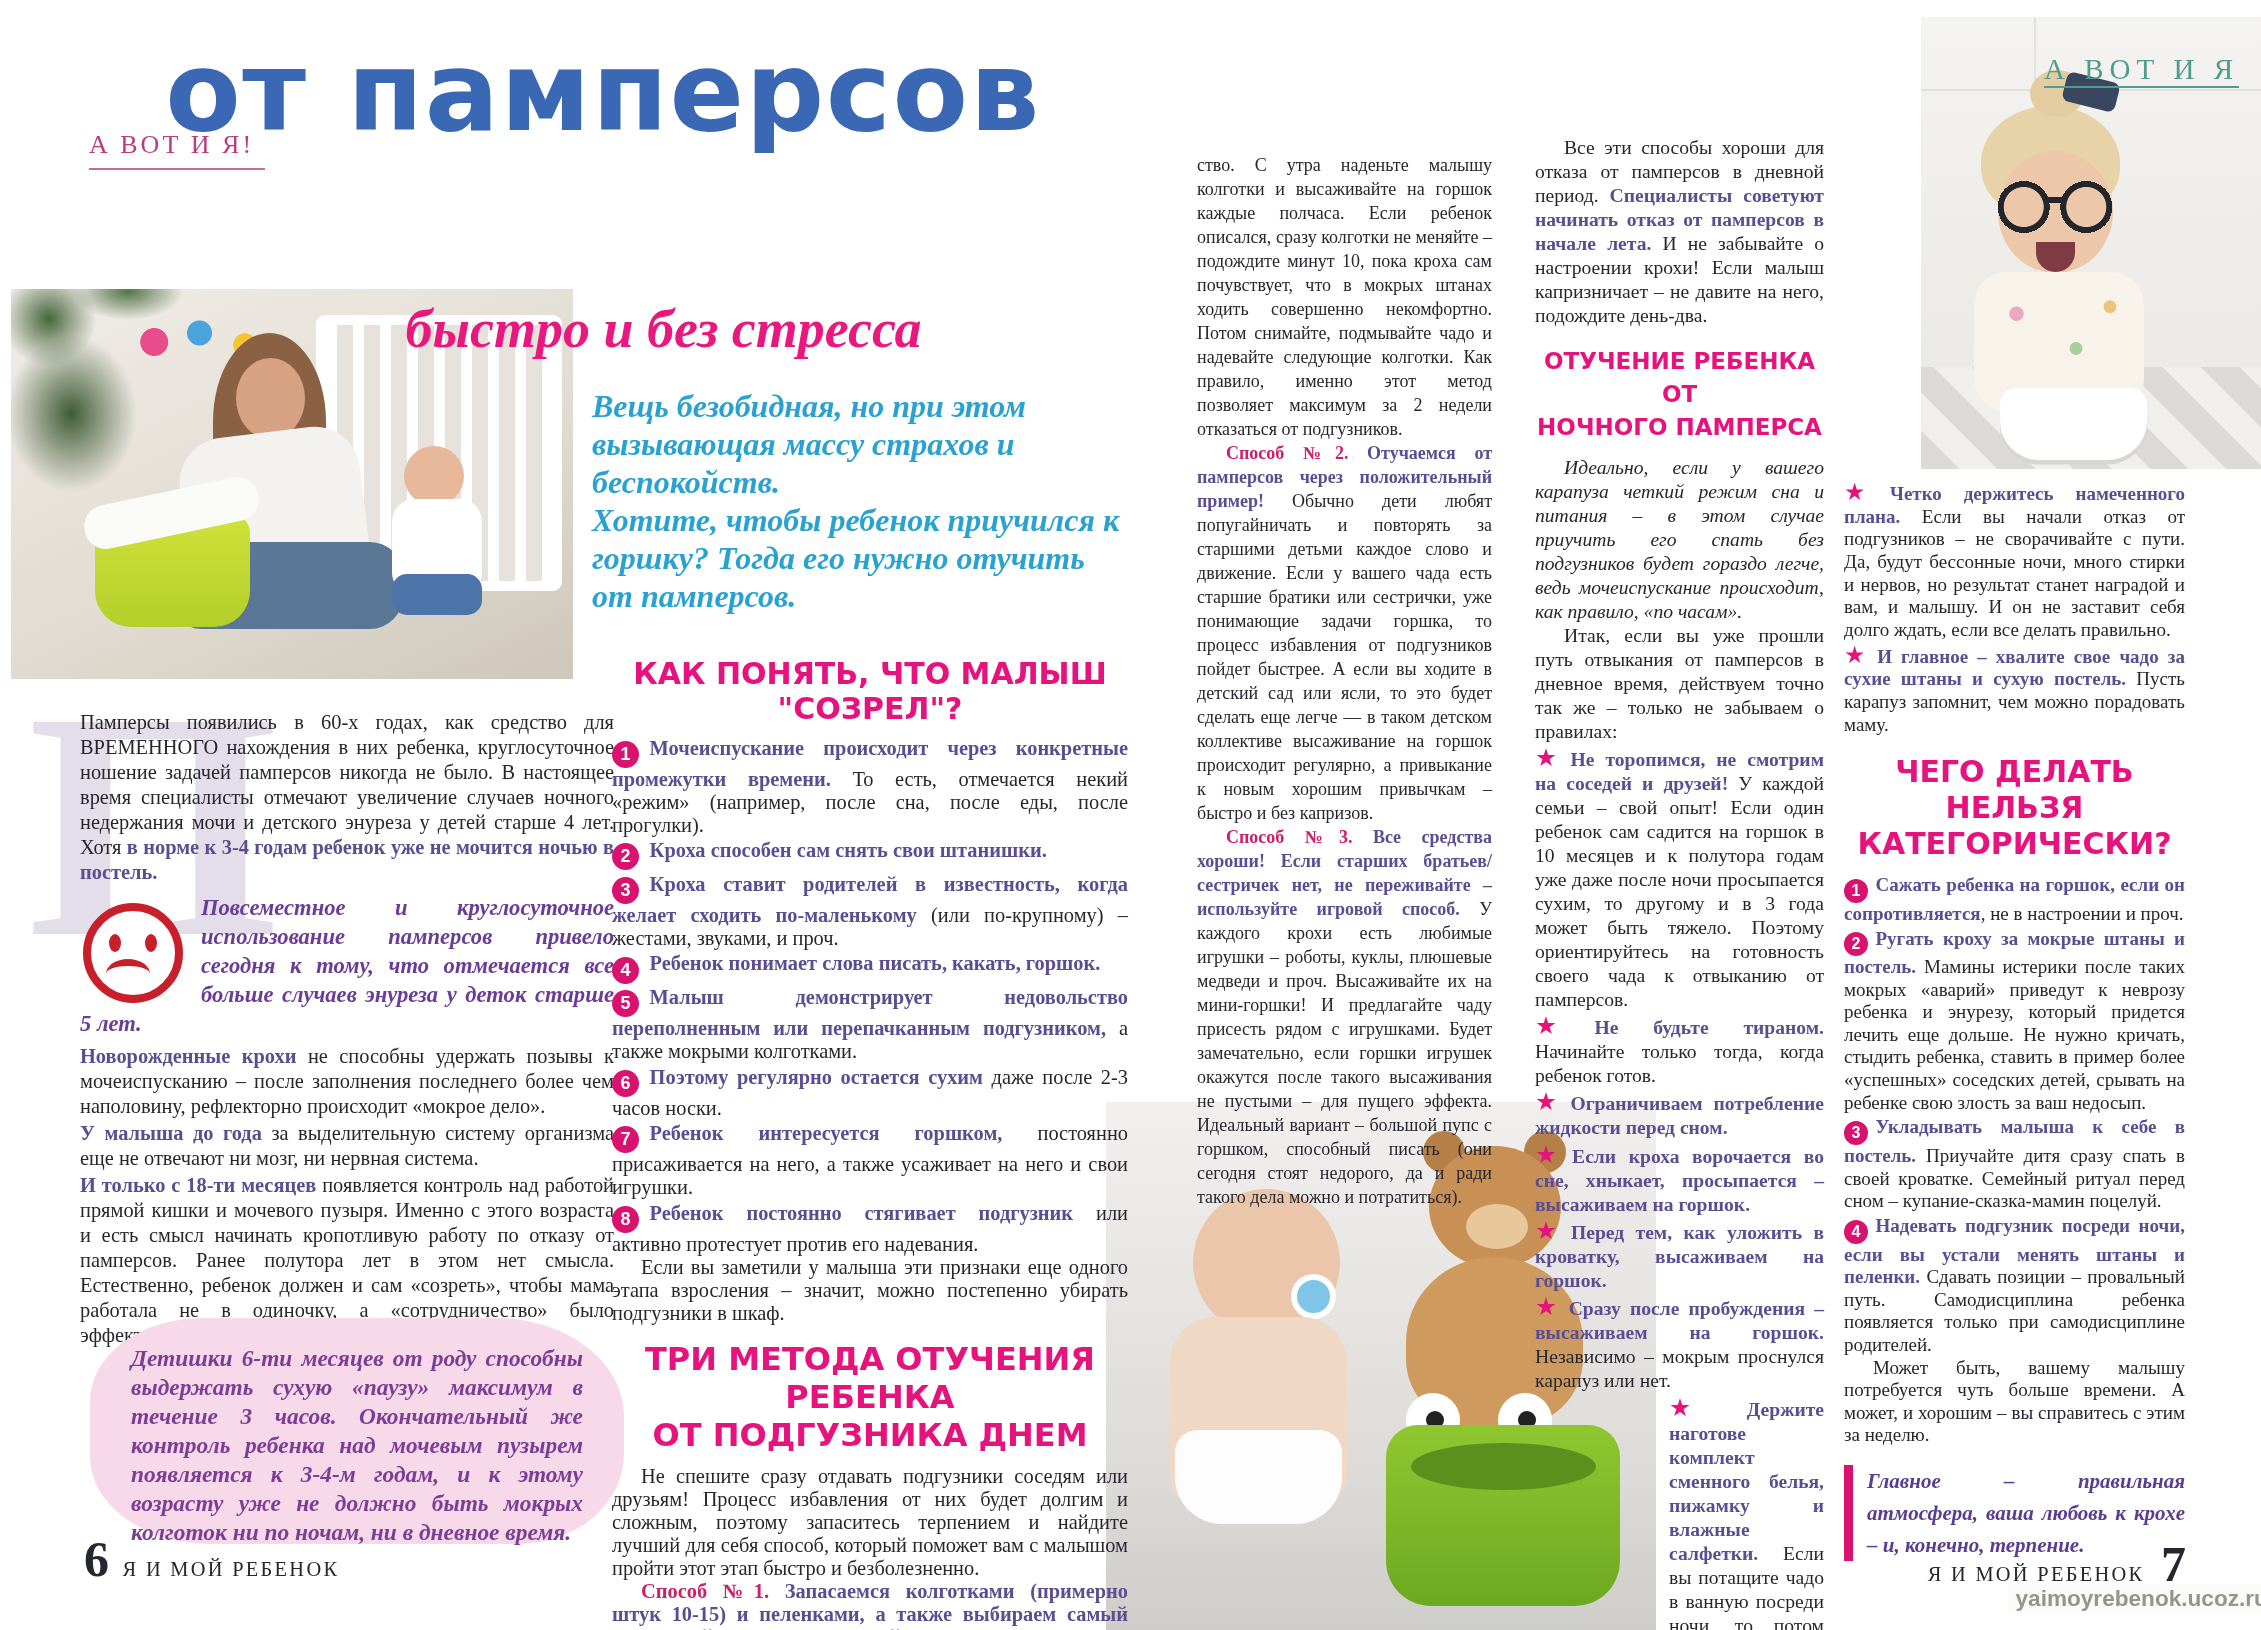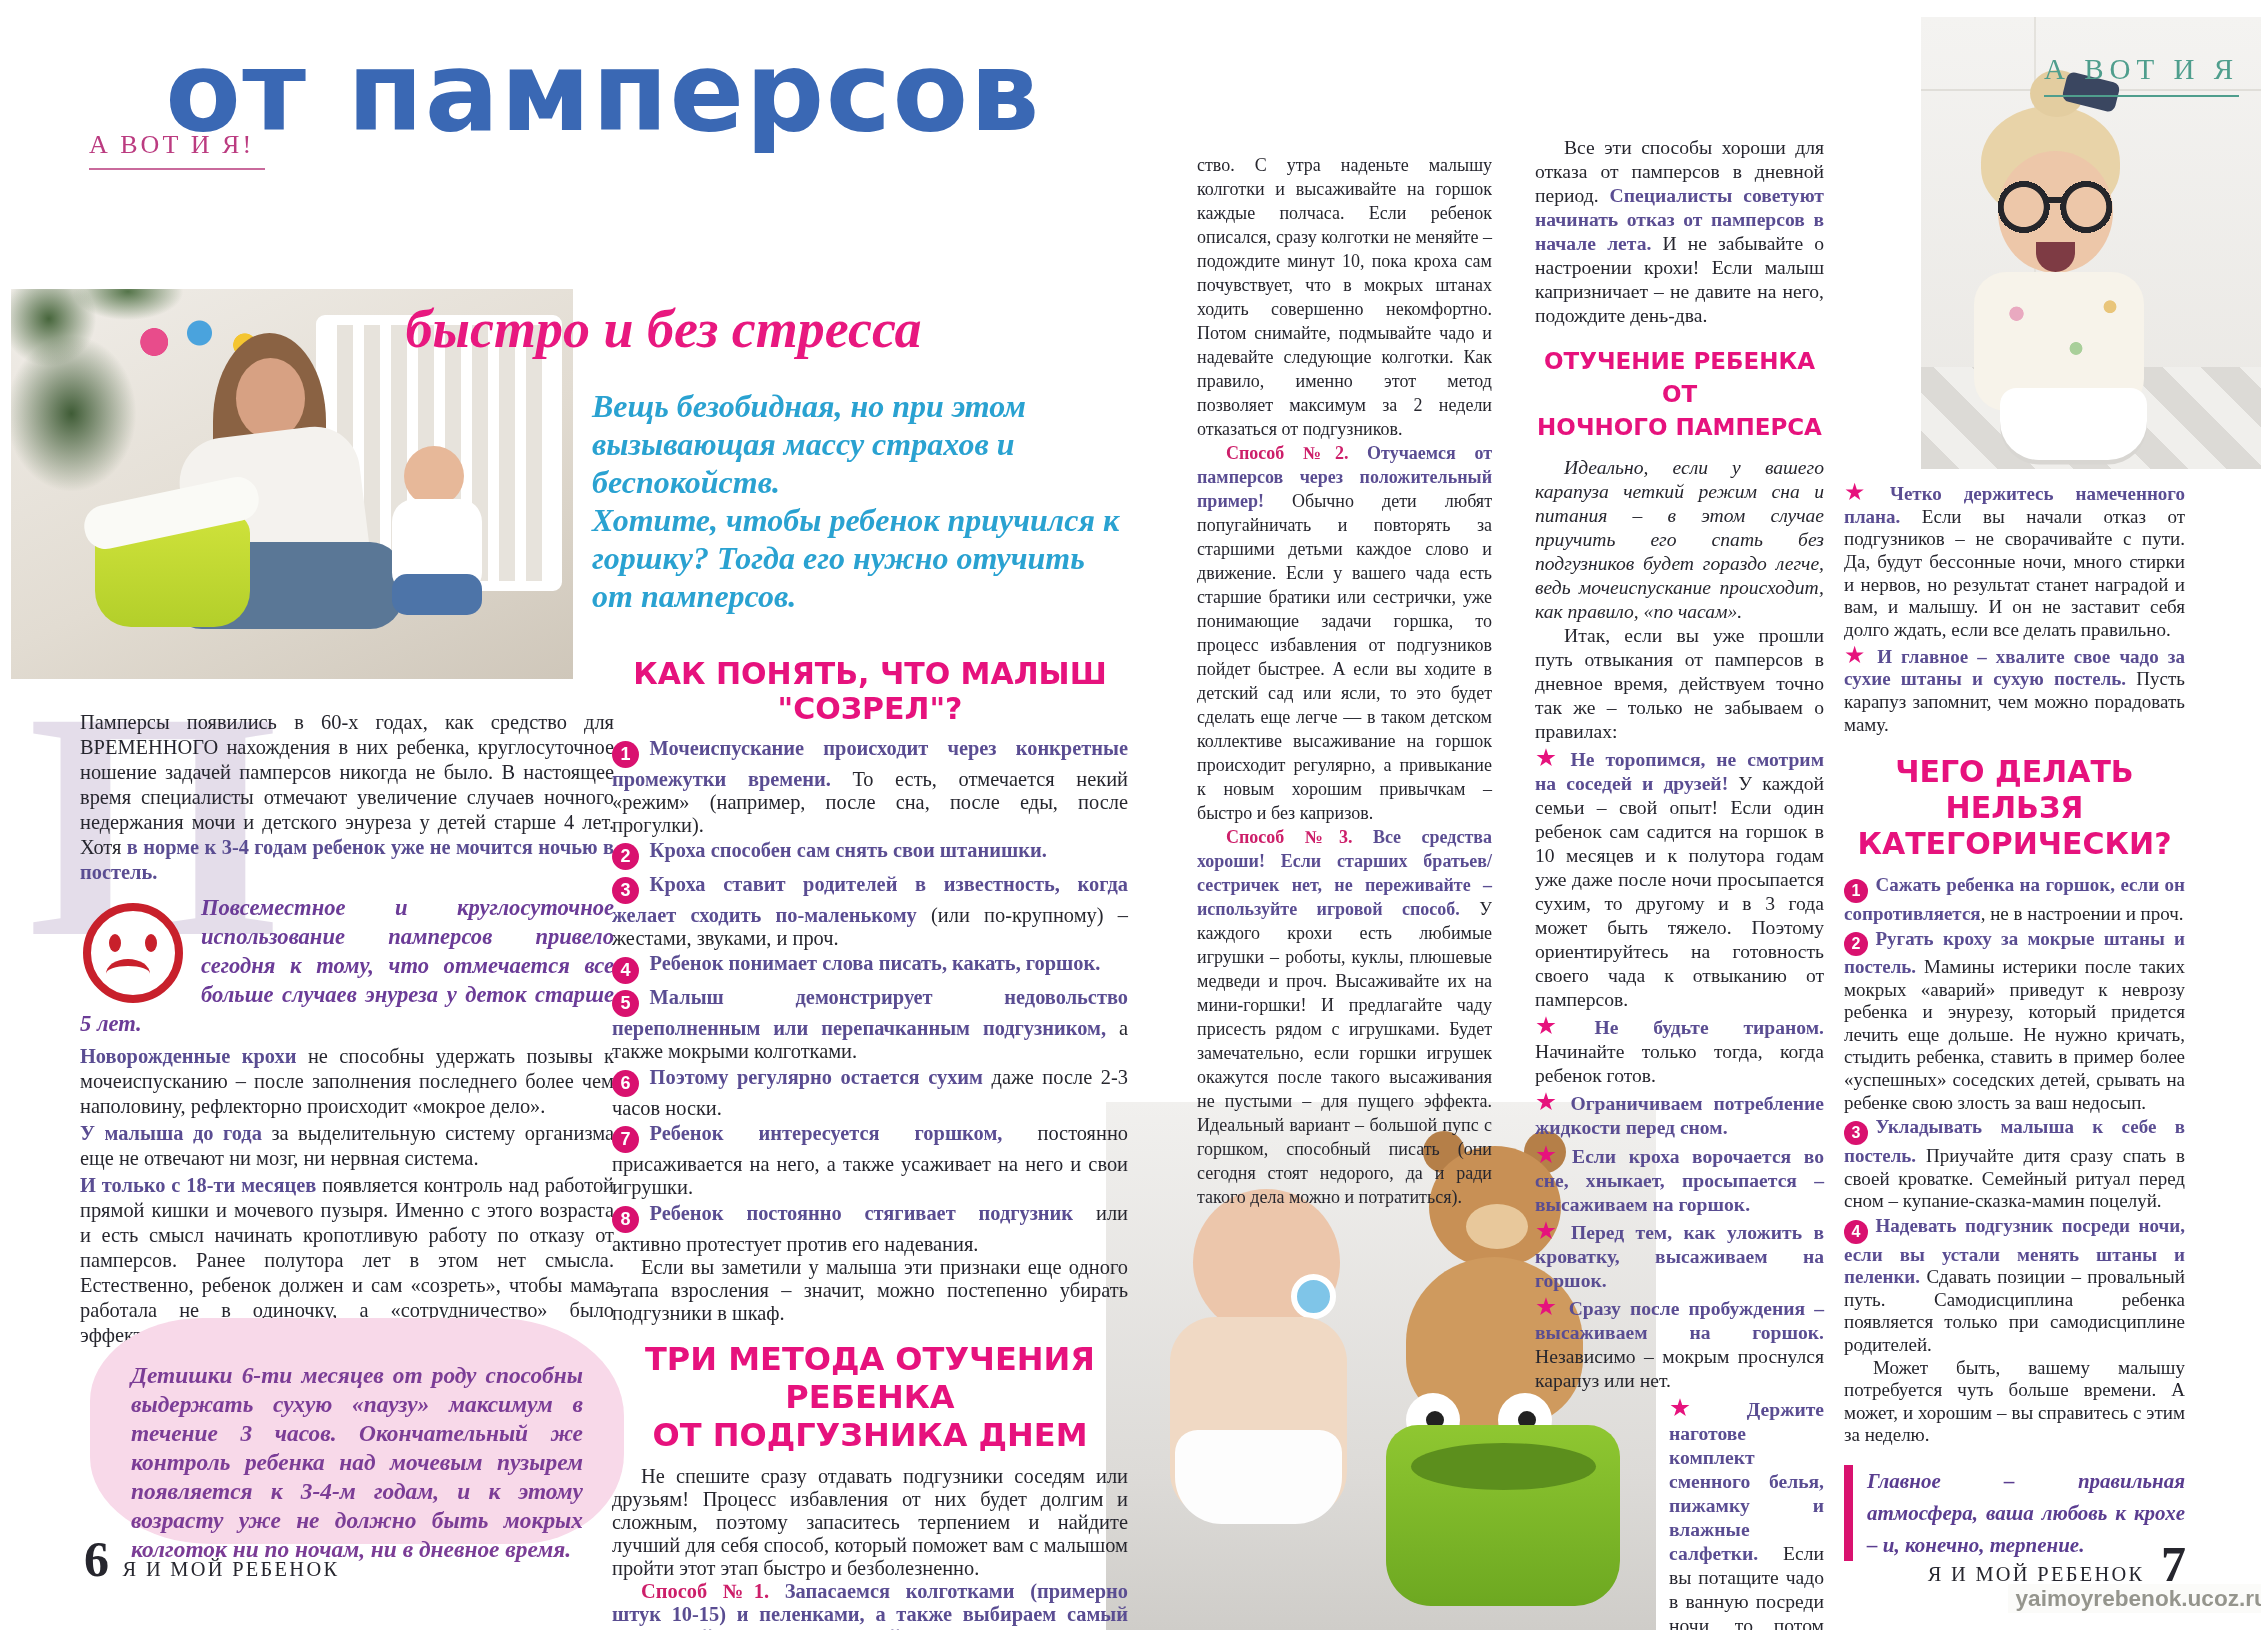--- a/index.html
+++ b/index.html
@@ -29,21 +29,21 @@
   .callout{margin:7.5px 0 6px 0;overflow:hidden;}
   .callout-text{color:#6b3c97;font-weight:bold;font-style:italic;font-size:22.6px;line-height:29px;text-align:justify;}
   .sadface{float:left;width:84px;height:84px;border:8.3px solid #c8202b;border-radius:50%;
            margin:10.6px 18px 4.5px 3px;position:relative;background:#fff;}
   .sf-eye{position:absolute;top:22.6px;width:12px;height:18px;background:#c8202b;border-radius:50%;}
   .sf-e1{left:18px;} .sf-e2{right:18px;}
   .sf-mouth{position:absolute;left:15px;top:48px;width:44px;height:22.6px;border:7.5px solid #c8202b;
             border-bottom:none;border-left:none;border-right:none;border-radius:50% 50% 0 0;}
   .sf-mouth{border-top-width:7.5px;}
   .pinkbox{position:absolute;left:90px;top:1318px;width:534px;height:226px;background:#f8d9e9;z-index:2;
-           border-radius:113px 128px 106px 121px/83px 98px 90px 87px;padding:43px 41px;box-sizing:border-box;}
+           border-radius:113px 128px 106px 121px/83px 98px 90px 87px;padding:26px 41px;box-sizing:border-box;}
   .pinkbox p{color:#7b3d96;font-weight:bold;font-style:italic;font-size:23.4px;line-height:29px;text-align:justify;}
   .footer-left{position:absolute;left:84px;top:1530px;z-index:2;}
   .fnum{font-size:50px;font-weight:bold;}
   .ftext{font-size:20.4px;letter-spacing:2.3px;margin-left:13.6px;}
   .col2{left:612px;top:653px;width:516px;font-size:20.4px;line-height:23px;}
   .hpink{font-family:"DejaVu Sans",sans-serif;font-weight:bold;color:#e6127d;text-align:center;margin:0;}
   .h-col2a{font-size:30px;line-height:35px;margin:3px 0 10.6px;}
   .h-col2b{font-size:32px;line-height:38px;margin:15px 0 10.6px;}
   .hline{display:block;}
   .item{text-align:justify;margin-top:2.3px;}
@@ -56,21 +56,21 @@
   .col4{left:1535px;top:136px;width:289px;font-size:19.6px;line-height:24px;}
   .col5{left:1844px;top:479px;width:341px;font-size:19px;line-height:22.6px;}
   .h-col4{font-size:23px;line-height:33px;margin:16.6px 0 12px;}
   .h-col5{font-size:30px;line-height:36px;margin:18px 0 12px;}
   .star{color:#e6127d;font-size:1.25em;line-height:1;padding-right:7.5px;font-style:normal;}
   .ital{font-style:italic;}
   .intrude{float:left;width:134px;height:422px;}
   .quote{border-left:9.8px solid #d9116f;padding-left:14px;margin-top:18px;font-weight:bold;font-style:italic;
          color:#5a3d90;font-size:21px;line-height:32px;text-align:justify;}
   .kicker-right{position:absolute;left:2044px;top:53px;font-size:29px;color:#4f9e8d;letter-spacing:6px;
-                border-bottom:2.3px solid #4f9e8d;padding-bottom:9px;z-index:4;}
+                border-bottom:2.3px solid #4f9e8d;padding-bottom:0;z-index:4;}
   .footer-right{position:absolute;left:1794px;top:1535px;width:392px;text-align:right;z-index:2;}
   .footer-right .fnum{margin-left:16.6px;}
   .watermark{position:absolute;left:2008px;top:1584px;font-family:"Liberation Sans",sans-serif;font-weight:bold;
              font-size:22.6px;color:#95958d;background:#fbfbf9;padding:1.5px 7.5px;z-index:5;}
   
   .ph{position:absolute;overflow:hidden;z-index:1;}
   .ph div{position:absolute;}
   .ph1{left:11.3px;top:289px;width:562px;height:390px;background:linear-gradient(155deg,#f0ede8,#e2dcd2 55%,#cfc7ba);}
   .p1-plant{left:-30px;top:-38px;width:226px;height:271px;
     background:radial-gradient(closest-side at 30% 25%,#47663c,transparent 70%),

